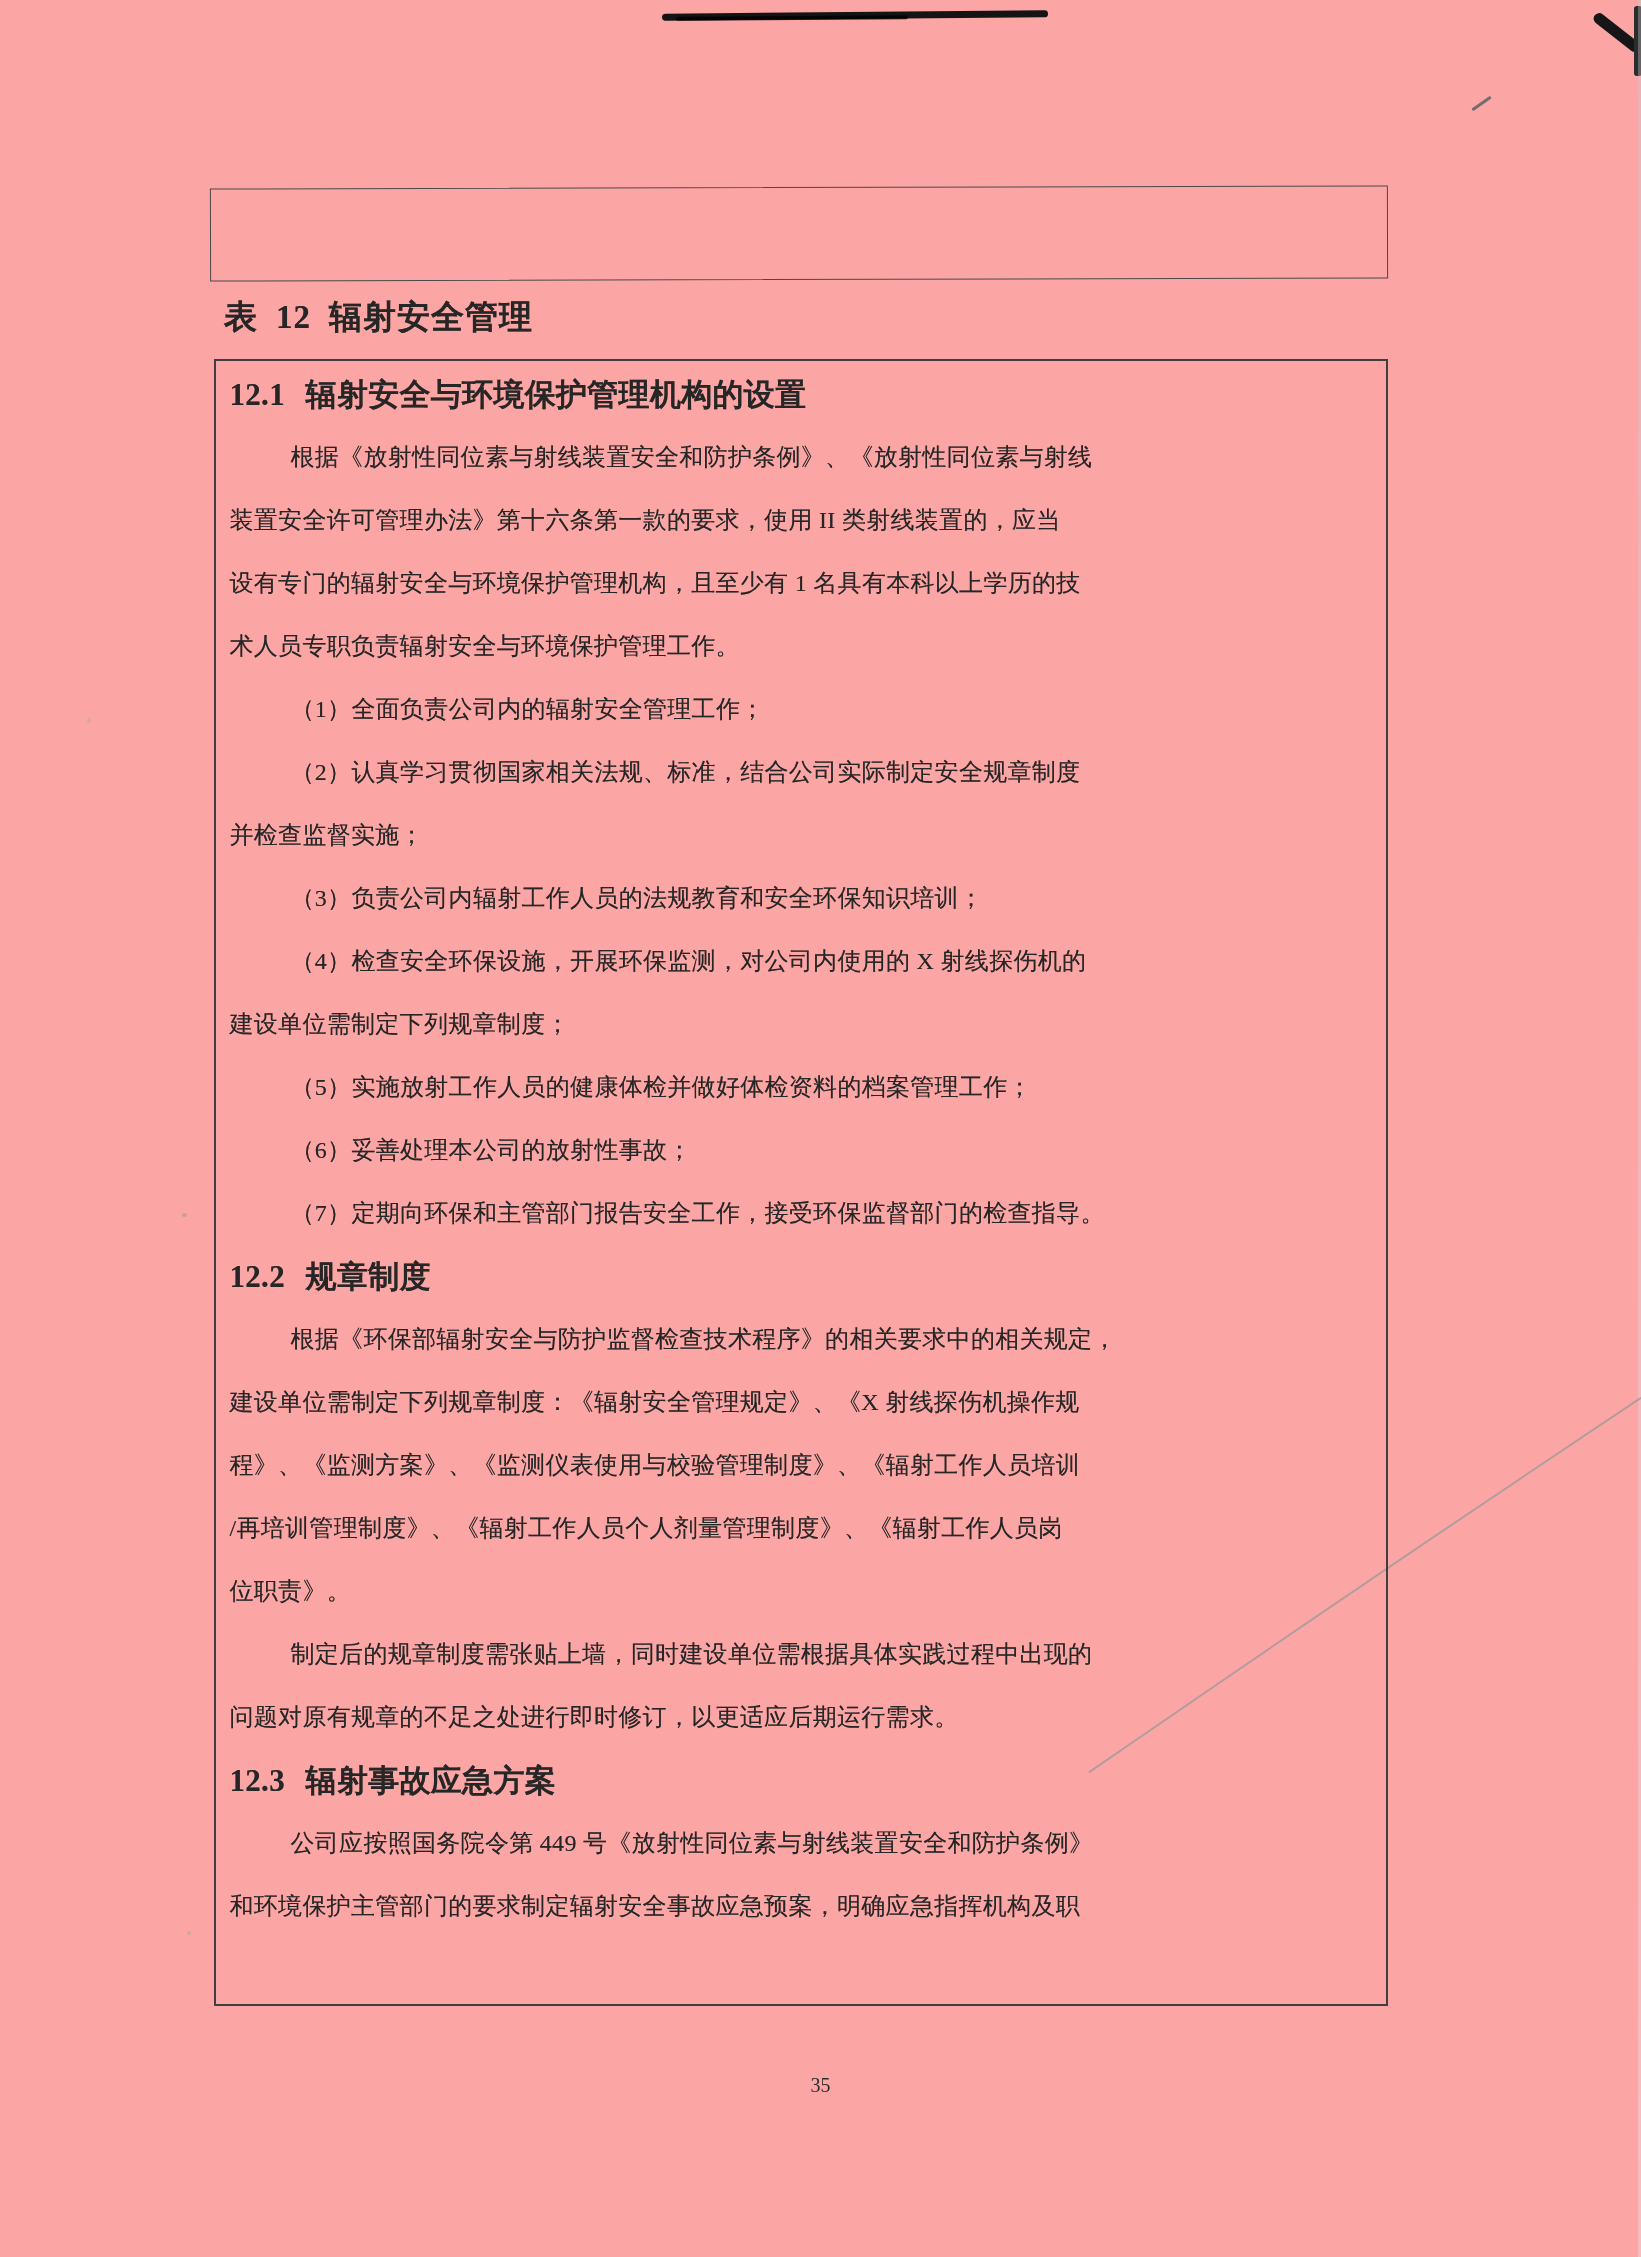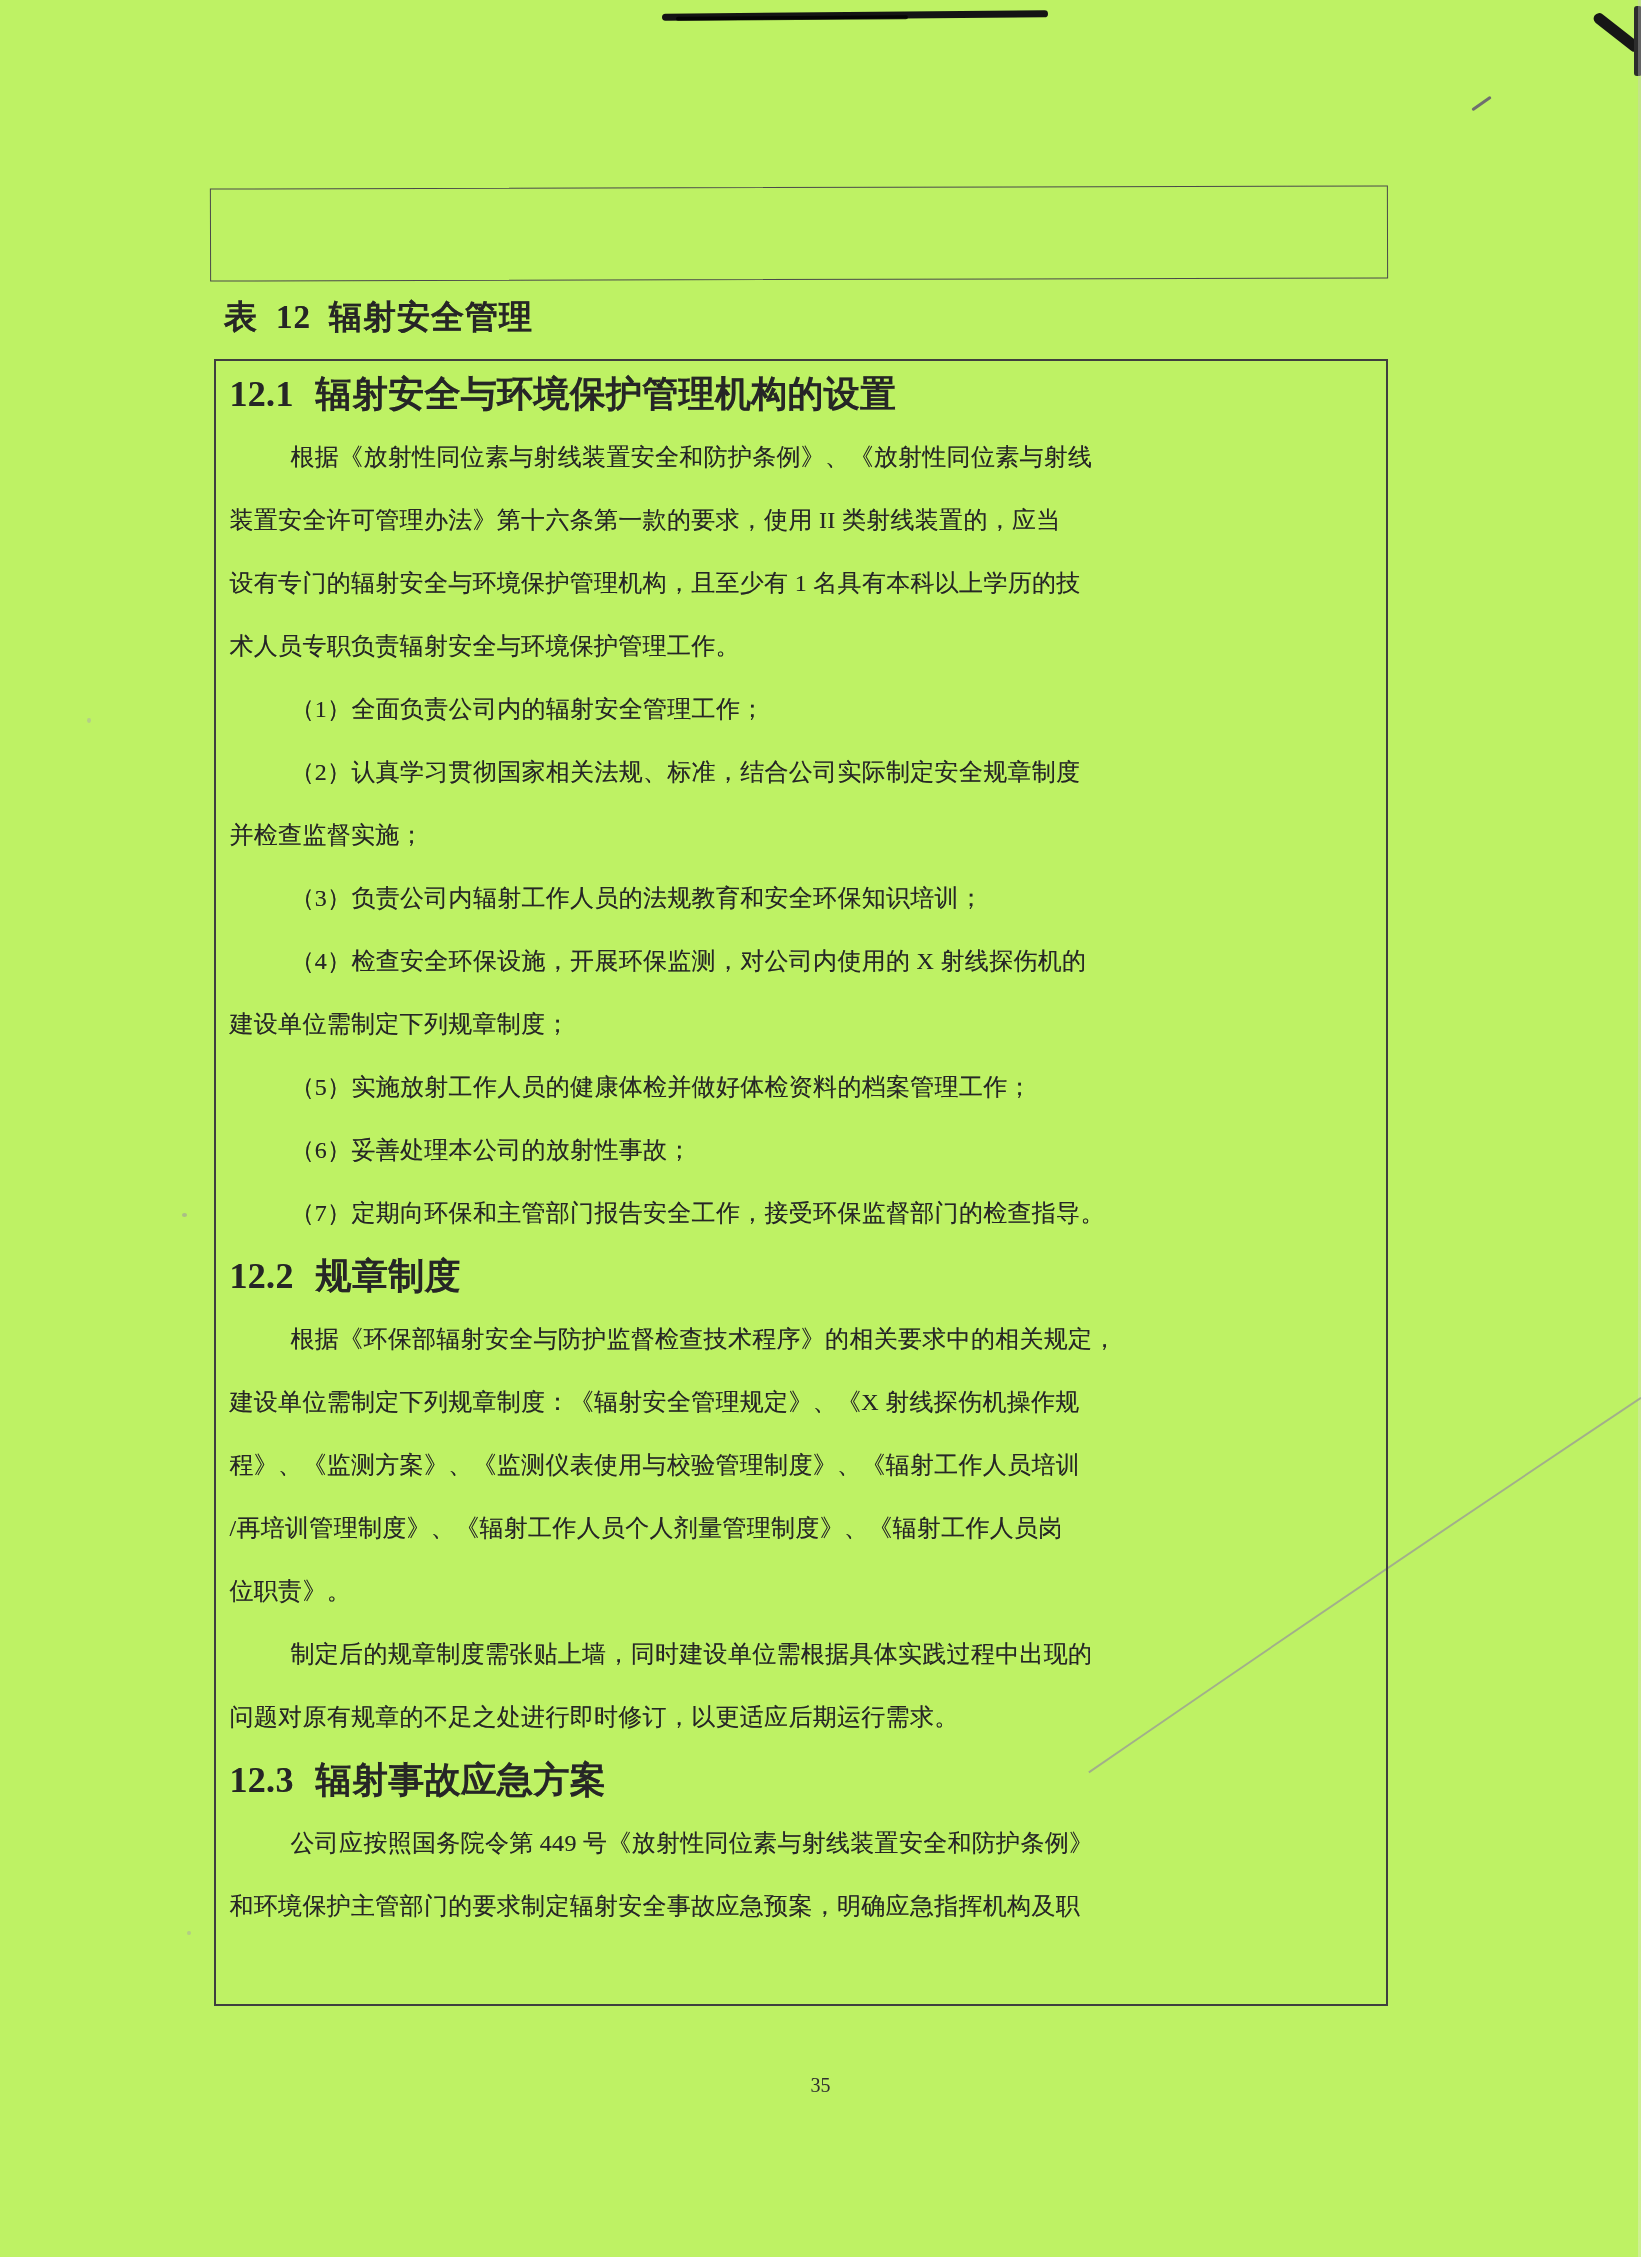--- a/index.html
+++ b/index.html
@@ -1,20 +1,20 @@
 <!DOCTYPE html>
 <html><head>
 <meta charset="utf-8">
 <style>
   html,body{margin:0;padding:0;background:#d9d9d9;}
   .page{
     position:relative;
     width:1641px;height:2257px;
     margin:0 auto;
-    background:#bef264;
+    background:#fca5a5;
     font-family:"Liberation Serif","DejaVu Serif",serif;
     color:#262626;
     overflow:hidden;
   }
   
   .empty-box{
     position:absolute;left:210px;top:187px;width:1176px;height:91px;
     border:1.9px solid #4a4a4a;
     transform:rotate(-0.15deg);
     background:transparent;
@@ -34,21 +34,21 @@
     box-sizing:border-box;
     padding:1.9px 15.4px 0 13.5px;
   }
   .ln{
     line-height:63px;
     font-size:24px;
     letter-spacing:0.3px;
     white-space:nowrap;
     text-shadow:0 0 0.6px rgba(35,35,35,.45);
   }
-  .ln.h{font-weight:bold;font-size:36px;word-spacing:12.6px;}
+  .ln.h{font-weight:bold;font-size:31px;word-spacing:12.6px;}
   .ln.i{text-indent:61px;}
   .ln.f{text-indent:0;}
   
   .page-number{
     position:absolute;left:0;top:2074px;width:1641px;
     text-align:center;font-size:20px;color:#2e2e2e;
   }
   
   .artifact{position:absolute;pointer-events:none;}
   .streak-a{left:662px;top:11.6px;width:386px;height:6.8px;background:#141414;border-radius:3.9px;transform:rotate(-0.5deg);}

